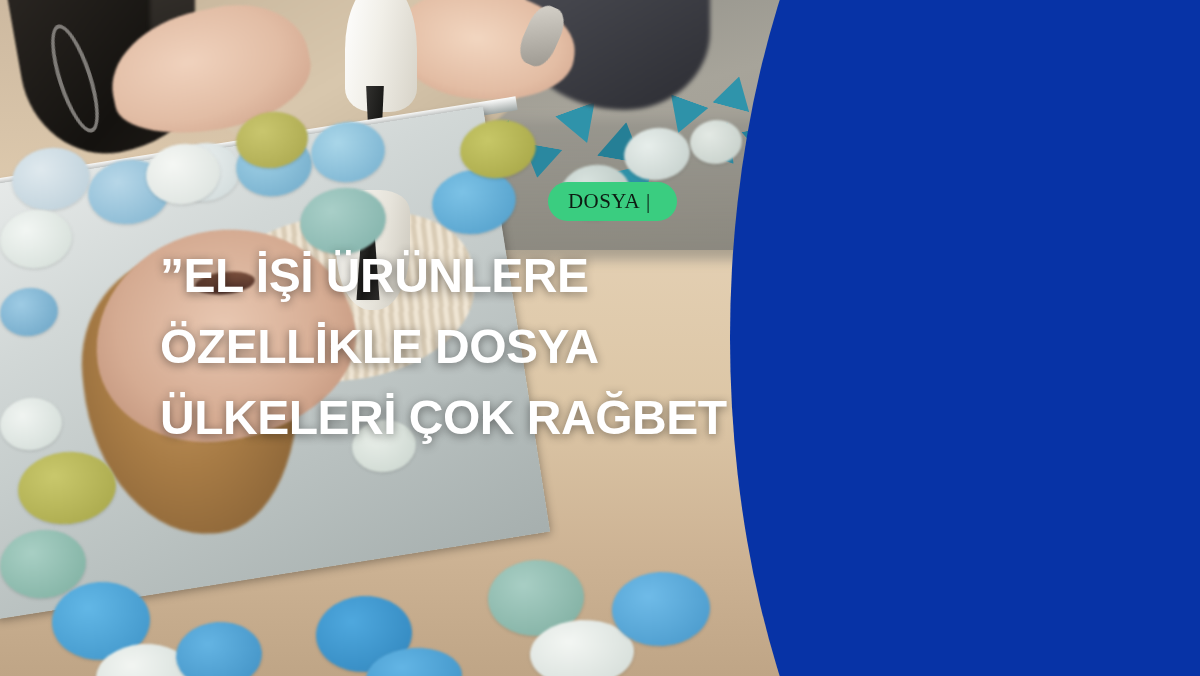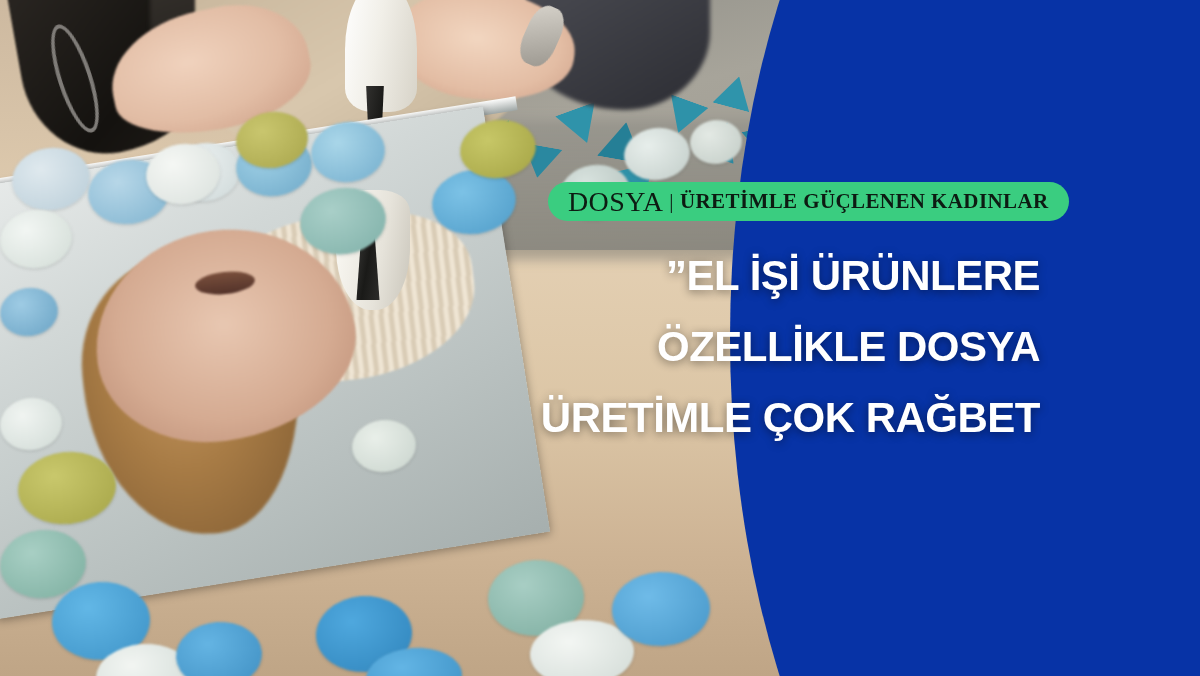--- a/index.html
+++ b/index.html
@@ -219,21 +219,21 @@
     padding: 0 20px;
     display: flex;
     align-items: center;
     border-radius: 20px;
     background: var(--green, #3ACD80);
     white-space: nowrap;
     letter-spacing: .4px;
   }
   .badge-lead {
     font-family: "Liberation Serif", serif;
-    font-size: 28px;
+    font-size: 21px;
     font-weight: 400;
     color: #0d1b12;
   }
   .badge-sep {
     font-family: "Liberation Serif", serif;
     font-size: 21px;
     color: #0d1b12;
     margin: 0 6px;
   }
   .badge-main {
@@ -242,24 +242,24 @@
     font-weight: 700;
     color: #0d1b12;
   }
 
   
   .headline {
     position: absolute;
     right: 160px;
     top: 240px;
     width: 880px;
-    text-align: right;
+    text-align: left;
     color: #ffffff;
     font-weight: 700;
-    font-size: 42px;
+    font-size: 48px;
     line-height: 71px;
     letter-spacing: -0.5px;
     text-shadow: 0 2px 10px rgba(0,0,0,.45);
   }
   .headline .ln { display: block; white-space: nowrap; }
 </style>
 </head>
 <body>
 
 <div id="stage" style="--blue: #0733A6; --green: #3ACD80;">
@@ -339,22 +339,21 @@
         <div class="disc" style="left: 690px; top: 120px; width: 52px; height: 44px; transform: rotate(-6deg); background: radial-gradient(at 38% 32%, rgb(227, 233, 228) 0%, rgb(194, 204, 198) 100%);"></div>
         <div class="disc" style="left: 1042px; top: 236px; width: 58px; height: 48px; transform: rotate(-4deg); background: radial-gradient(at 38% 32%, rgb(221, 228, 222) 0%, rgb(188, 198, 192) 100%);"></div>
       </div>
   </div>
 
   <div class="blue-panel" style="background: rgb(7, 51, 166);"></div>
 
   <div class="badge" style="background: rgb(58, 205, 128);">
     <span class="badge-lead" style="color: rgb(13, 27, 18);">DOSYA</span>
     <span class="badge-sep" style="color: rgb(13, 27, 18);">|</span>
-    <span class="badge-main" style="color: rgb(13, 27, 18);">ÜRETİMLE GÜÇLENEN KADINLAR</span>
   </div>
 
   <div class="headline" style="color: rgb(255, 255, 255);">
     <span class="ln">”EL İŞİ ÜRÜNLERE</span>
     <span class="ln">ÖZELLİKLE DOSYA</span>
-    <span class="ln">ÜRETİMLE ÇOK RAĞBET</span>
+    <span class="ln">ÜLKELERİ ÇOK RAĞBET</span>
   </div>
 
 </div>
 
 </body></html>

